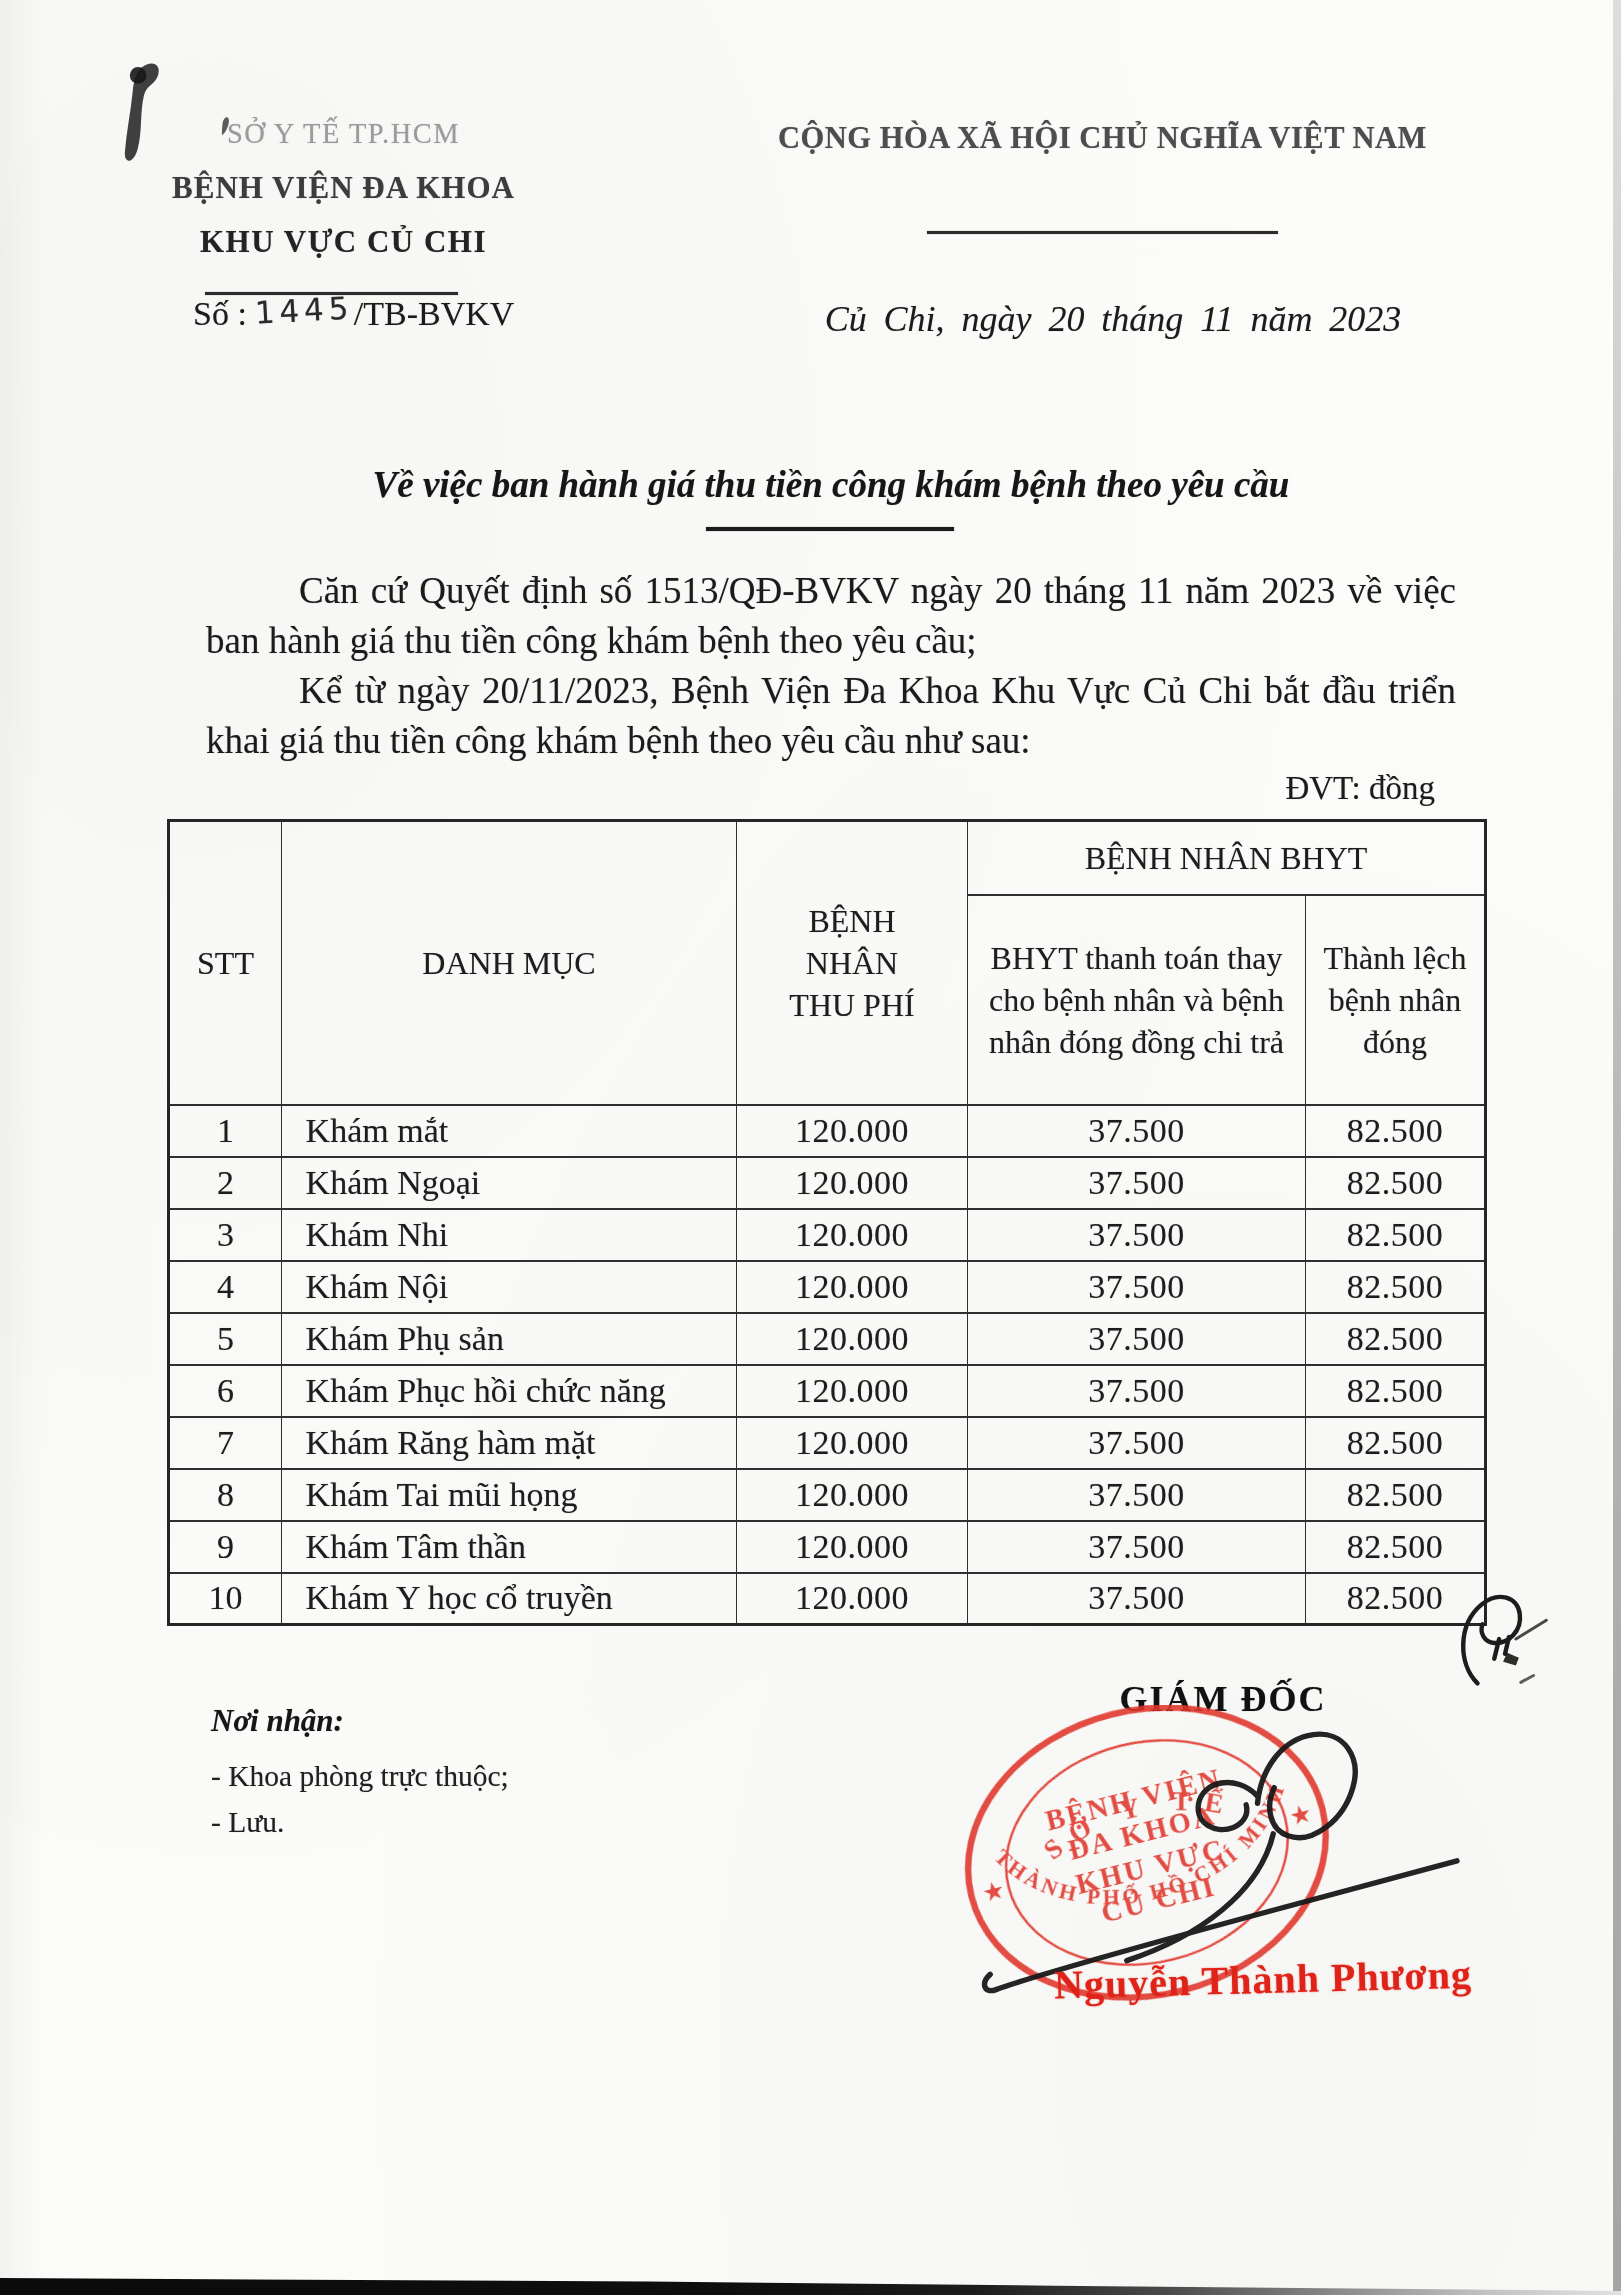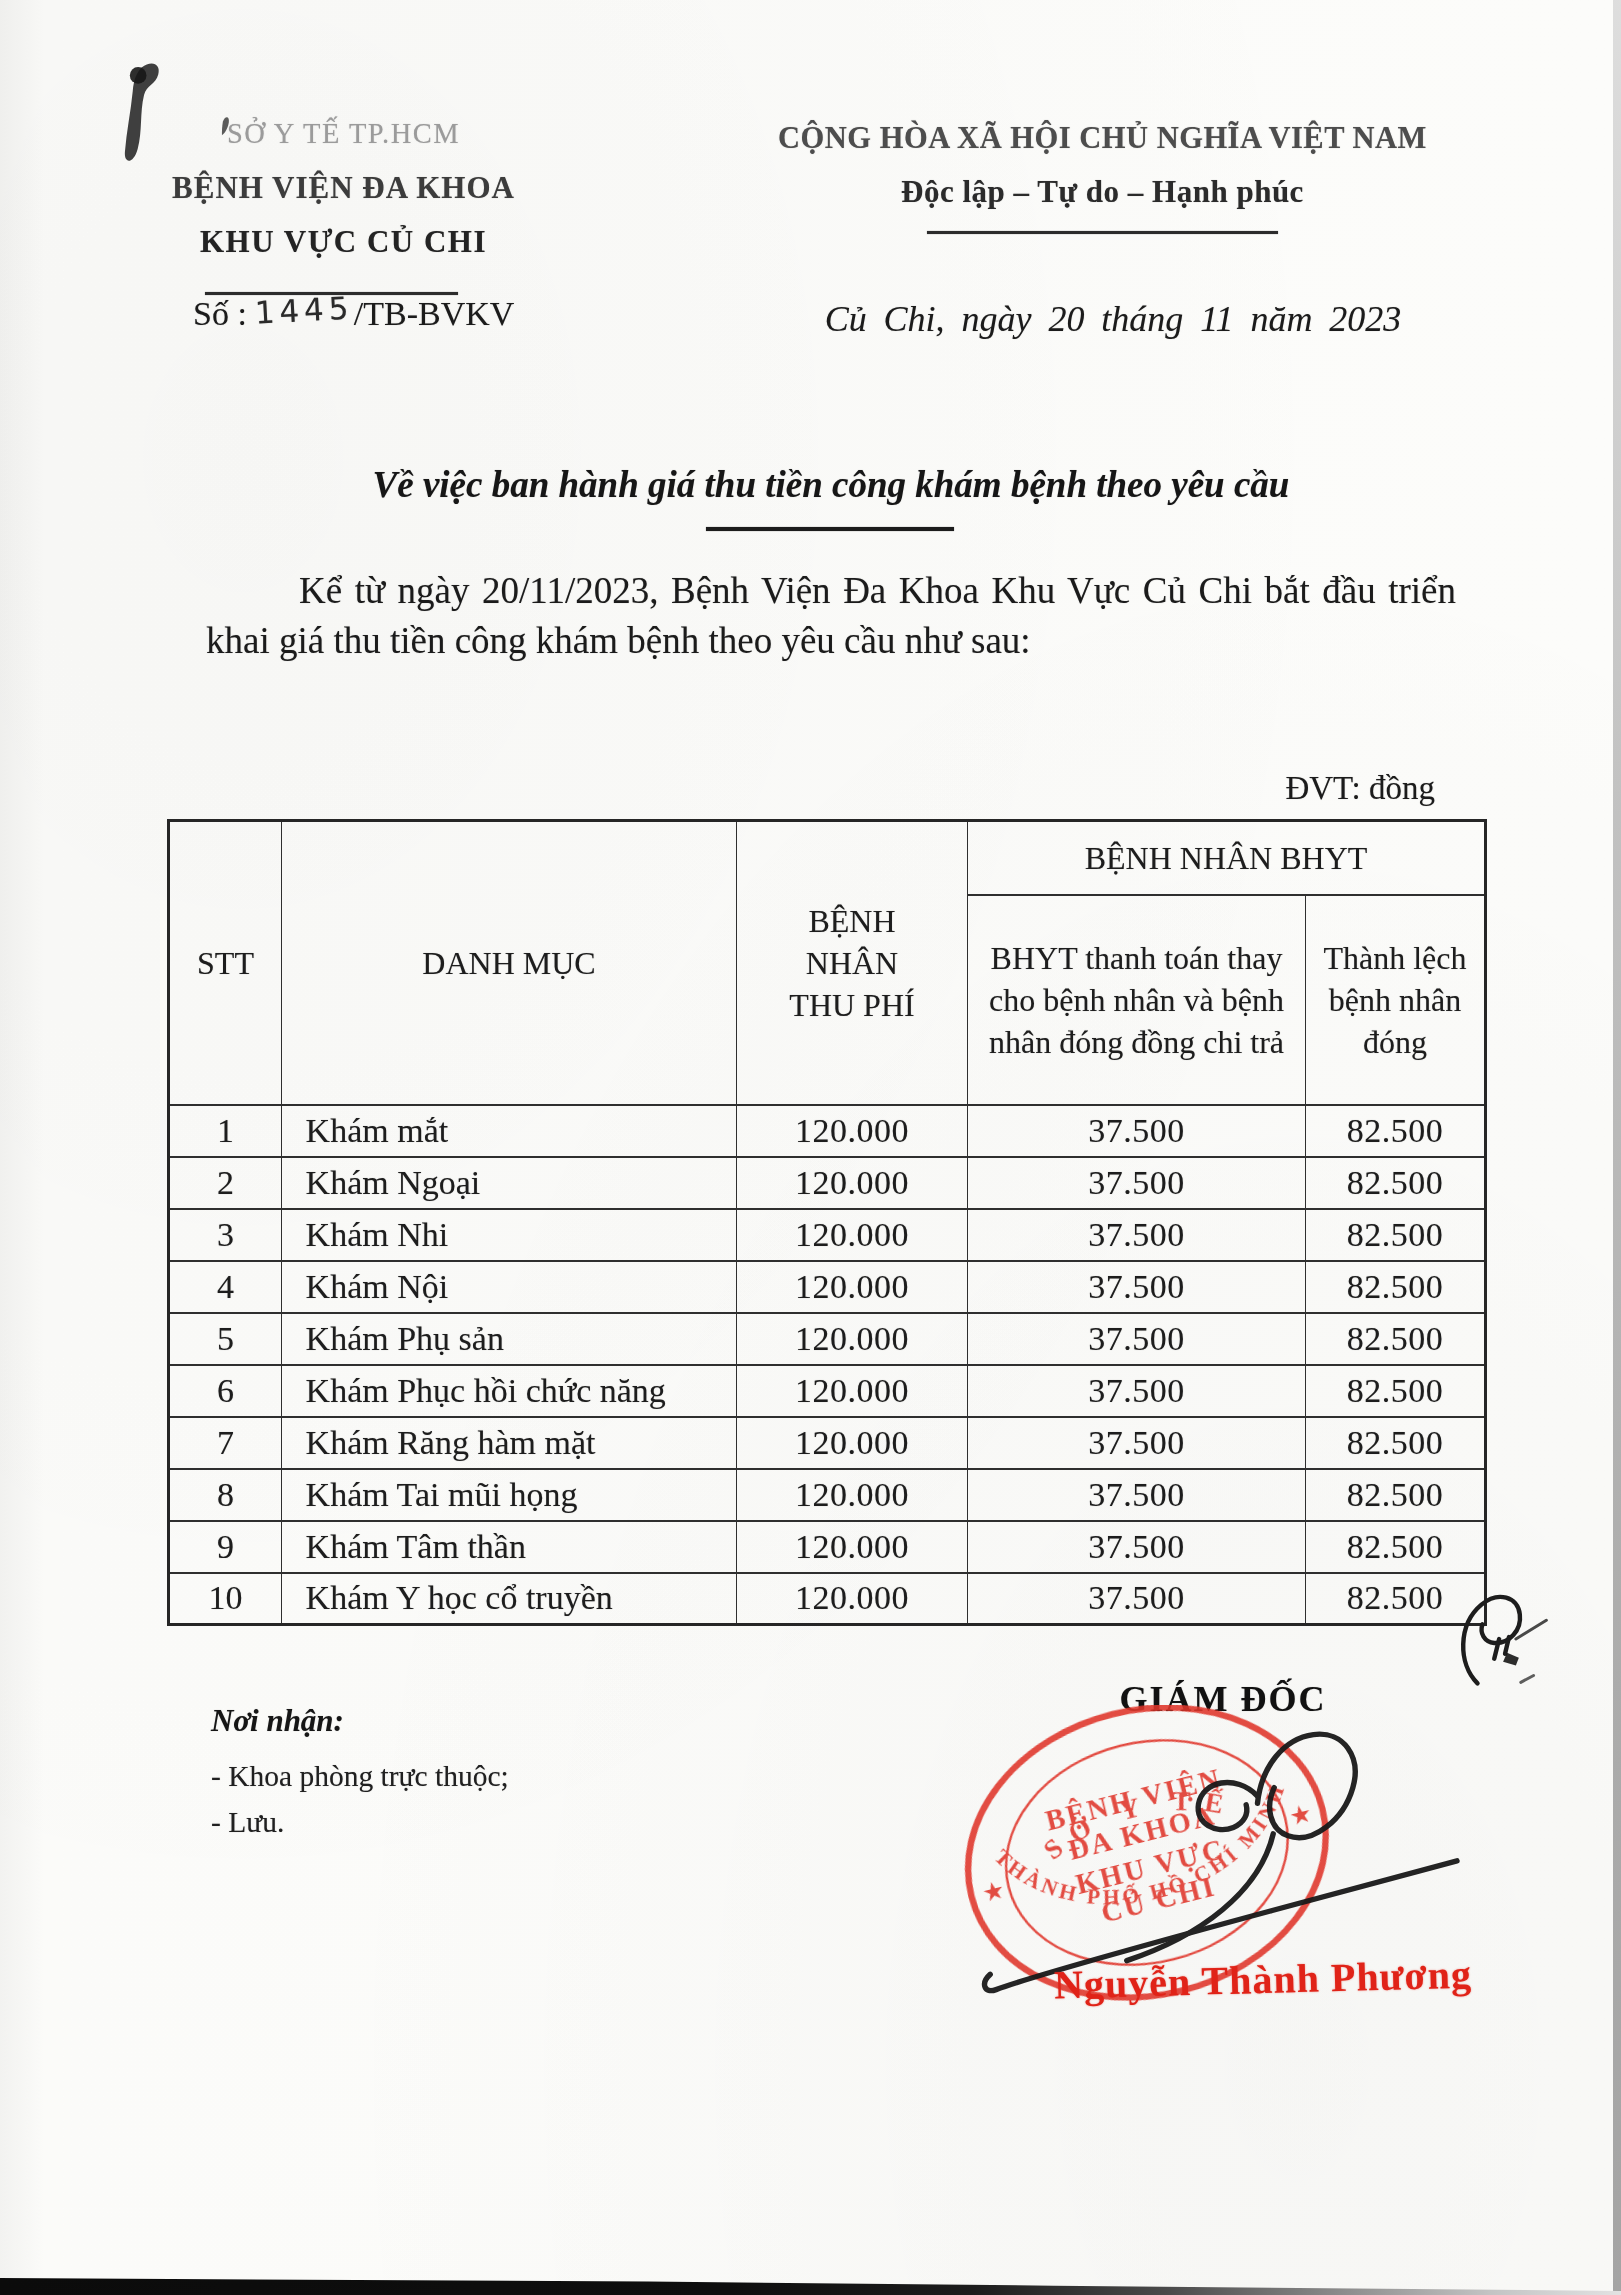--- a/index.html
+++ b/index.html
@@ -92,29 +92,29 @@
     <div class="org-region scan-text">KHU VỰC CỦ CHI</div>
   </div>
   <div class="abs org-underline"></div>
   <div class="abs doc-number scan-text">
     <span>Số :</span>
     <span class="handwritten">1445</span><span>/TB-BVKV</span>
   </div>
 
   <div class="abs national-block">
     <div class="national-title scan-text">CỘNG HÒA XÃ HỘI CHỦ NGHĨA VIỆT NAM</div>
-    <div class="motto scan-text">Độc lập – Tự do – Hạnh phúc</div>
   </div>
   <div class="abs motto-underline"></div>
   <div class="abs date-line scan-text">Củ Chi, ngày 20 tháng 11 năm 2023</div>
 
   <div class="abs doc-subtitle scan-text">Về việc ban hành giá thu tiền công khám bệnh theo yêu cầu</div>
   <div class="abs subtitle-underline"></div>
 
   <div class="abs body-block">
+    <p class="scan-text">Căn cứ Quyết định số 1513/QĐ-BVKV ngày 20 tháng 11 năm 2023 về việc ban hành giá thu tiền công khám bệnh theo yêu cầu;</p>
     <p class="scan-text">Kể từ ngày 20/11/2023, Bệnh Viện Đa Khoa Khu Vực Củ Chi bắt đầu triển khai giá thu tiền công khám bệnh theo yêu cầu như sau:</p>
   </div>
   <div class="abs unit-note scan-text">ĐVT: đồng</div>
 
   <table class="fee-table">
     <colgroup>
       <col style="width:113px">
         <col style="width:455px">
         <col style="width:231px">
         <col style="width:338px">

